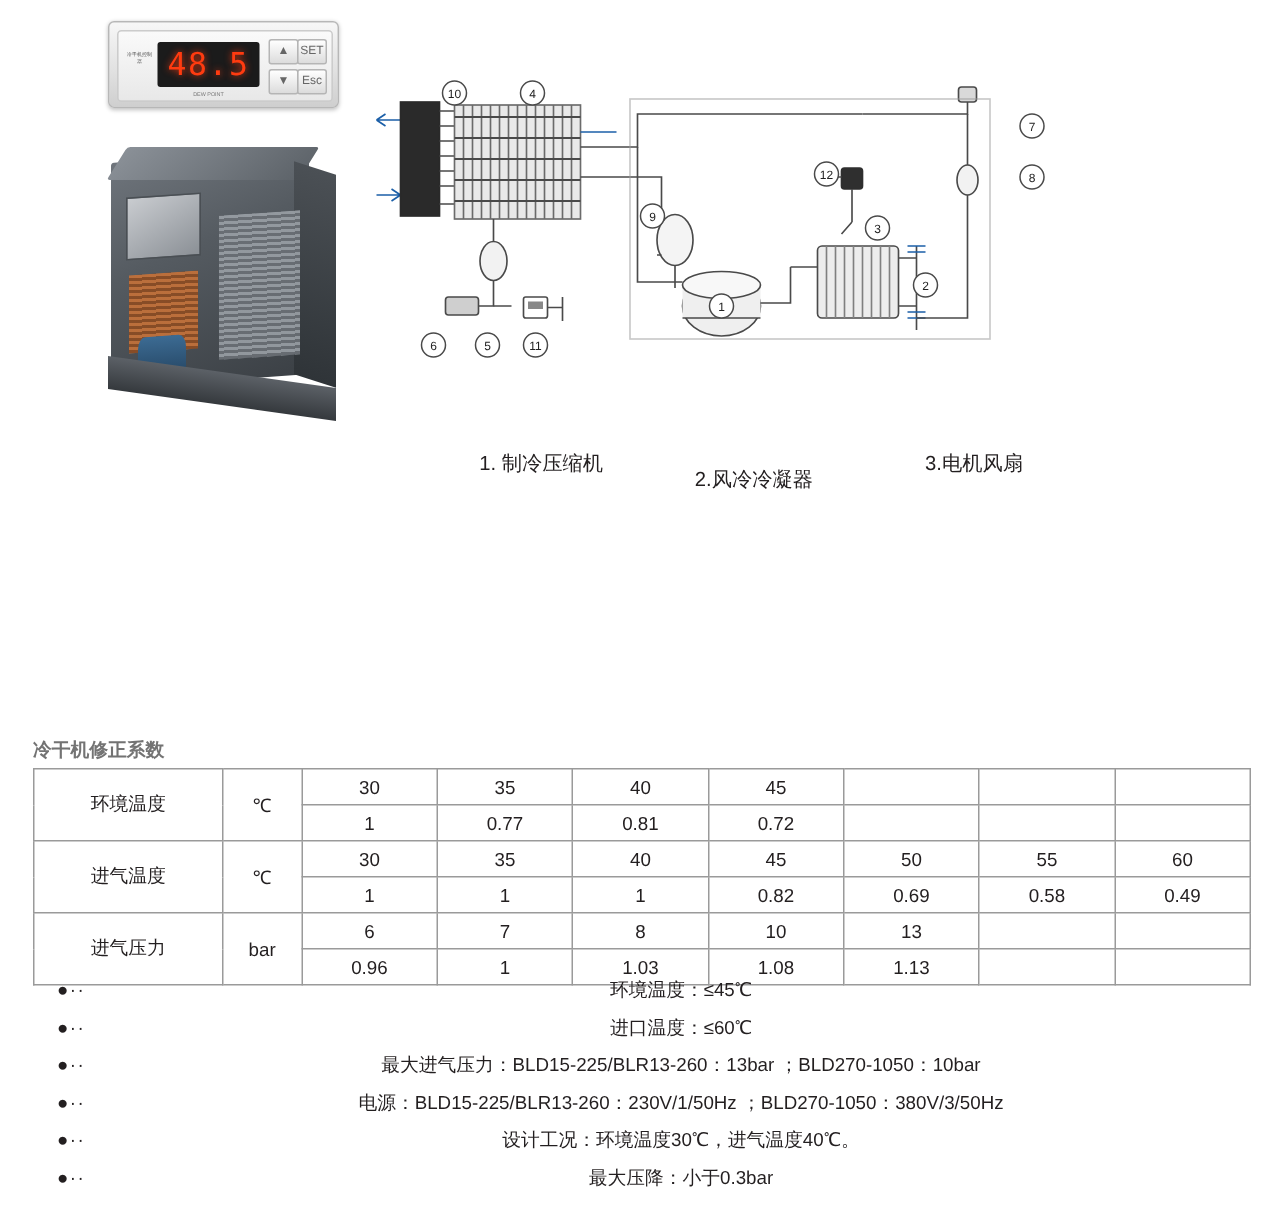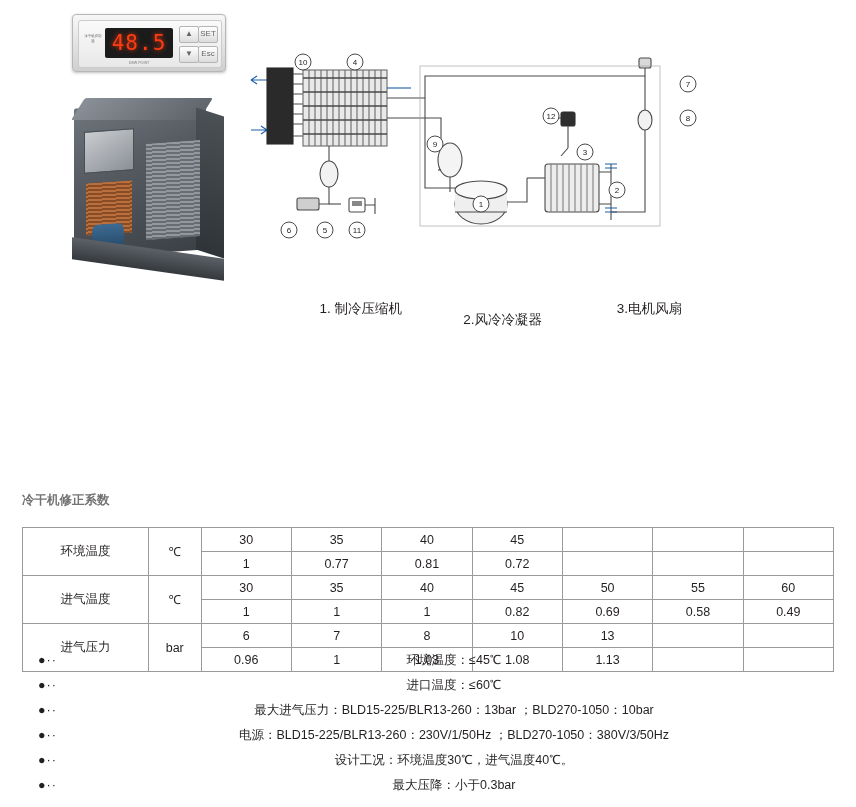--- a/index.html
+++ b/index.html
@@ -204,21 +204,20 @@
     font-weight: bold;
   }
   .coef-table {
     position: absolute;
     left: 22px;
     top: 512px;
     width: 812px;
     border-collapse: collapse;
     table-layout: fixed;
     font-size: 12.5px;
-    margin-top: 15px;
   }
   .coef-table td {
     border: 1px solid #9a9a9a;
     height: 23px;
     text-align: center;
     color: #231f20;
     padding: 0;
   }
   .col-name { width: 124px; }
   .col-unit { width: 52px; }

